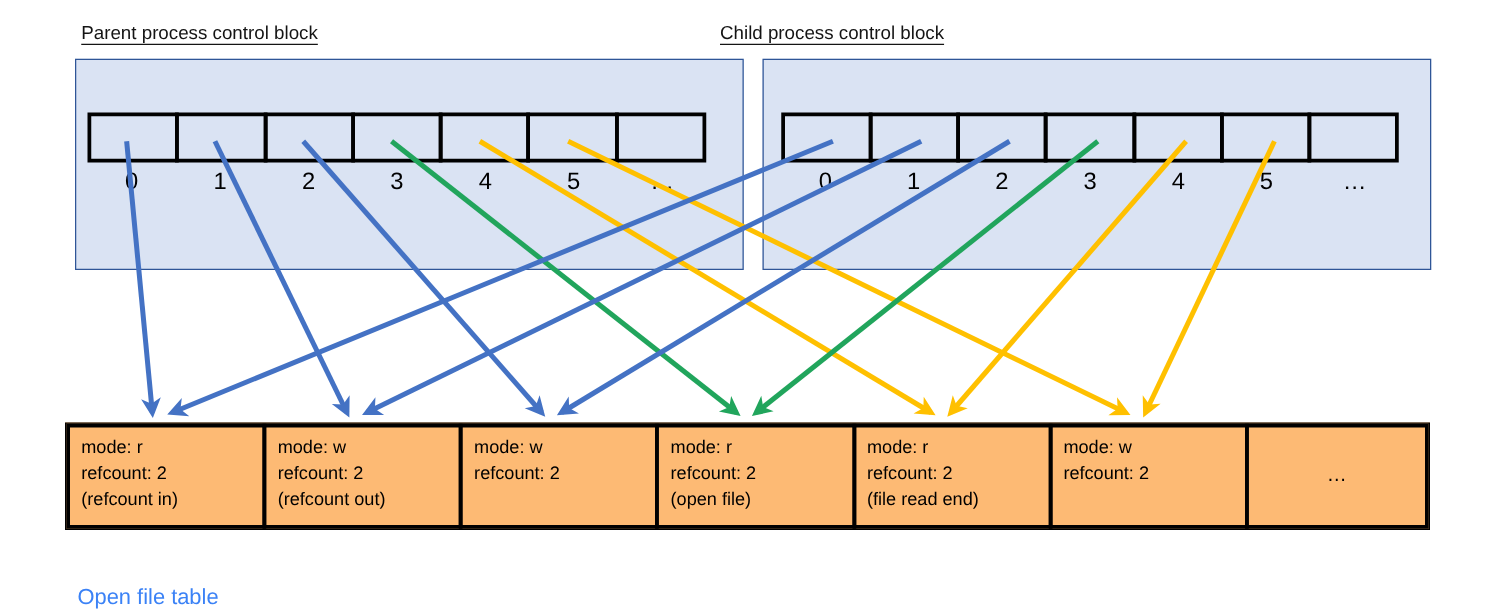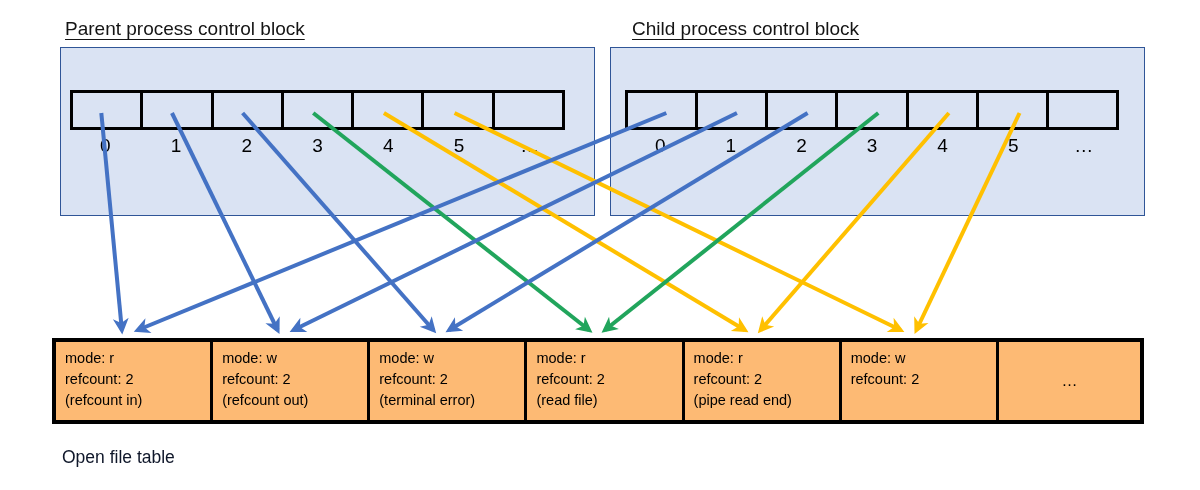--- a/index.html
+++ b/index.html
@@ -1,50 +1,50 @@
 <!DOCTYPE html>
 <html><head>
 <meta charset="utf-8">
 <style>
   html,body{margin:0;padding:0;background:#ffffff;}
   .canvas{
     position:relative;width:1200px;height:490px;background:#ffffff;
     font-family:"Liberation Sans",sans-serif;overflow:hidden;
   }
   .pcb-title{
-    position:absolute;font-size:19px;color:#141414;
+    position:absolute;font-size:15px;color:#141414;
     text-decoration:underline;text-underline-offset:4px;white-space:nowrap;
   }
   .pcb-box{position:absolute;border:1.3px solid #2f5597;}
   .fd-row{position:absolute;display:flex;height:40px;}
   .fd-cell{flex:1;border:3px solid #000;margin-left:-3px;}
   .fd-cell:first-child{margin-left:0;}
   .fd-nums{position:absolute;display:flex;height:26px;}
   .fd-num{flex:1;text-align:center;font-size:19px;color:#000;}
   .oft{position:absolute;display:flex;border:1px solid #000;}
   .oft-cell{
     flex:1;border:3px solid #000;margin-left:-3px;
     padding:6px 4px 0 9px;font-size:14.5px;line-height:1.45;color:#000;
   }
   .oft-cell:first-child{margin-left:0;}
   .oft-cell.ellipsis{
     display:flex;align-items:center;justify-content:center;
     padding:0;font-size:16px;
   }
-  .oft-label{position:absolute;font-size:17.5px;color:#0f172a;white-space:nowrap;}
+  .oft-label{position:absolute;font-size:17.5px;color:#3b82f6;white-space:nowrap;margin-top:20px;}
   .arrow-layer{position:absolute;left:0;top:0;pointer-events:none;}
 </style>
 </head>
 <body>
 
 <div class="canvas">
 
   <div class="pcb-title" style="left:65px;top:18px">Parent process control block</div>
 
-  <div class="pcb-title" style="left:632px;top:18px">Child process control block</div>
+  <div class="pcb-title" style="left:576px;top:18px">Child process control block</div>
 
   <div class="pcb-box" id="parent-box" style="left: 60px; top: 47px; width: 533px; height: 167px; background: rgb(218, 227, 243);"></div>
 
   <div class="pcb-box" id="child-box" style="left: 610px; top: 47px; width: 533px; height: 167px; background: rgb(218, 227, 243);"></div>
 
   <div class="fd-row" id="parent-fd-row" style="left:70px;top:90px;width:495px">
       <div class="fd-cell"></div>
       <div class="fd-cell"></div>
       <div class="fd-cell"></div>
       <div class="fd-cell"></div>
@@ -88,31 +88,30 @@
         <div>(refcount in)</div>
       </div>
       <div class="oft-cell">
         <div>mode: w</div>
         <div>refcount: 2</div>
         <div>(refcount out)</div>
       </div>
       <div class="oft-cell">
         <div>mode: w</div>
         <div>refcount: 2</div>
-        <div>(terminal error)</div>
       </div>
       <div class="oft-cell">
         <div>mode: r</div>
         <div>refcount: 2</div>
-        <div>(read file)</div>
+        <div>(open file)</div>
       </div>
       <div class="oft-cell">
         <div>mode: r</div>
         <div>refcount: 2</div>
-        <div>(pipe read end)</div>
+        <div>(file read end)</div>
       </div>
       <div class="oft-cell">
         <div>mode: w</div>
         <div>refcount: 2</div>
       </div>
       <div class="oft-cell ellipsis">…</div>
     </div>
 
   <div class="oft-label" style="left:62px;top:447px">Open file table</div>
 

